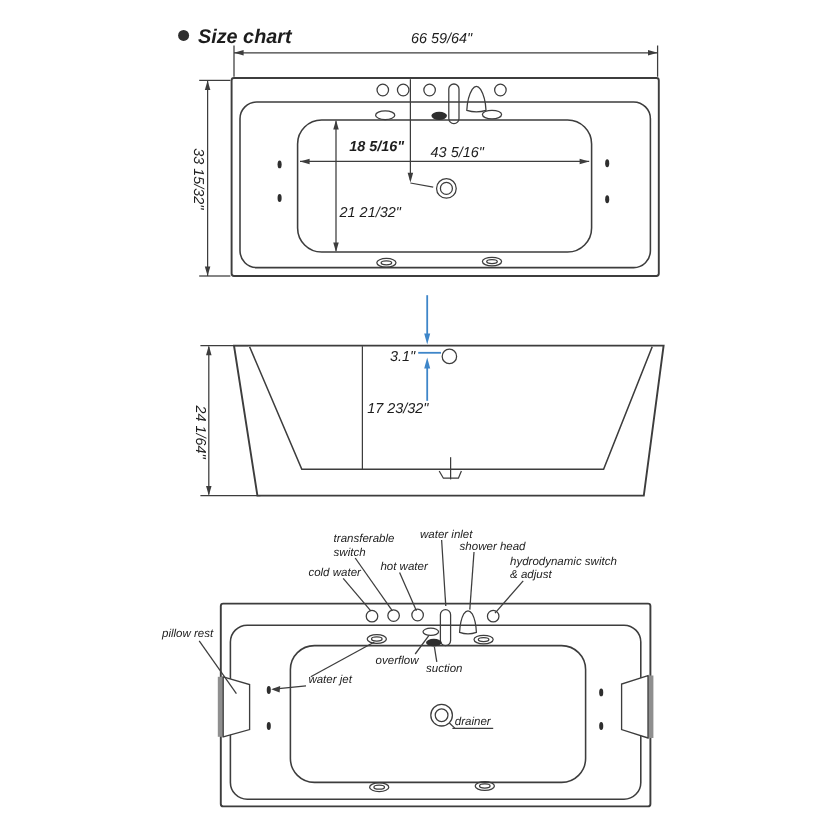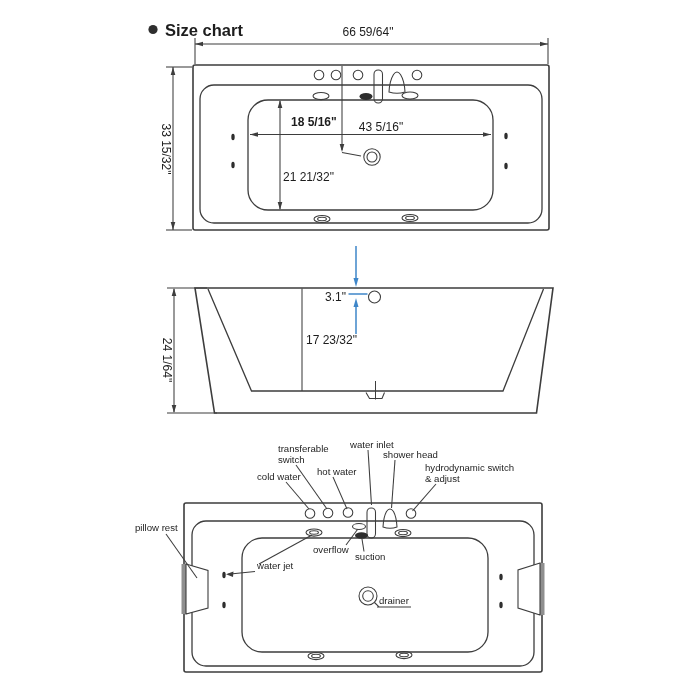--- a/index.html
+++ b/index.html
@@ -1,17 +1,17 @@
 <!DOCTYPE html>
 <html><head>
 <meta charset="utf-8">
 <style>
   html,body{margin:0;padding:0;background:#ffffff;}
   #stage{position:relative;width:584px;height:700px;background:#ffffff;overflow:hidden;
-         font-family:"Liberation Sans", sans-serif;}
+         font-family:"Liberation Sans", sans-serif;font-style:italic;}
   svg{position:absolute;left:0;top:0;}
   .ln{fill:none;stroke:#3d3d3d;stroke-width:1.6;}
   .lnm{fill:none;stroke:#3d3d3d;stroke-width:1.3;}
   .thin{fill:none;stroke:#3d3d3d;stroke-width:1.05;}
   .dk{fill:#2e2e2e;stroke:none;}
   .wh{fill:#ffffff;stroke:#3d3d3d;stroke-width:1.1;}
   .blue{fill:none;stroke:#3e86c9;stroke-width:1.5;}
   .bluef{fill:#3e86c9;stroke:none;}
   .ah{fill:#3d3d3d;stroke:none;}
   text{fill:#1d1d1d;font-family:"Liberation Sans", sans-serif;}

